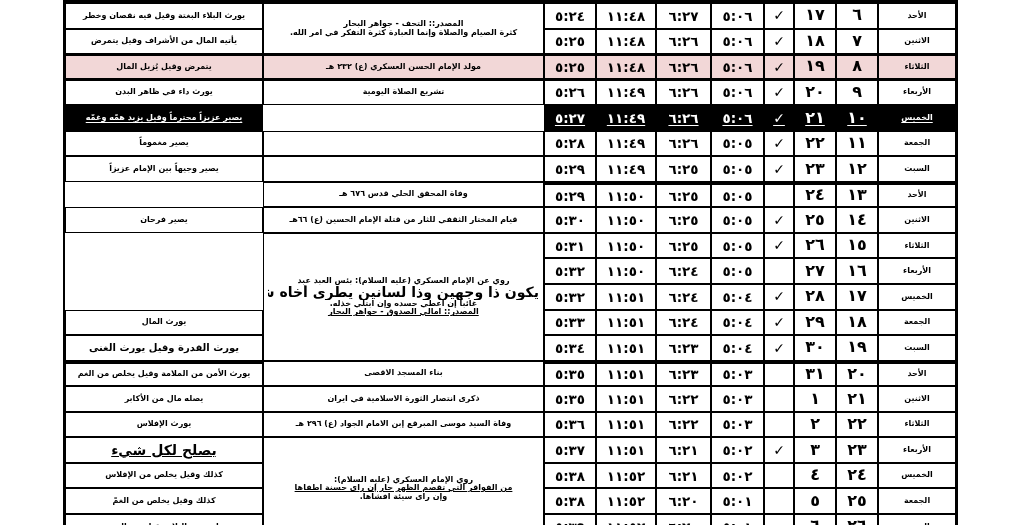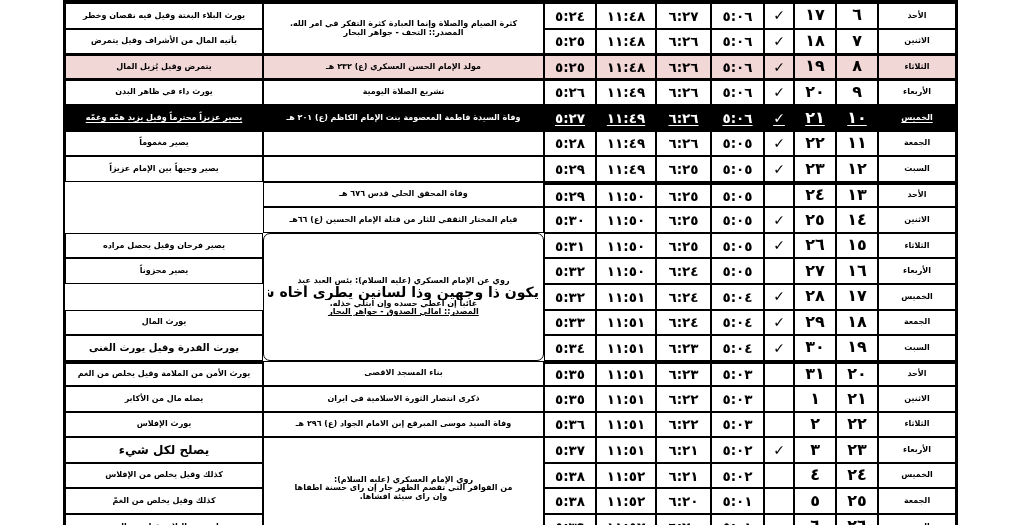--- a/index.html
+++ b/index.html
@@ -106,38 +106,37 @@
       <div class="cell time weektop" style="grid-area: 8 / 7;">١١:٥٠</div>
       <div class="cell time weektop" style="grid-area: 8 / 8;">٥:٢٩</div>
       <div class="cell day shrink" style="grid-area: 9 / 1; font-size: 8px;">الاثنين</div>
       <div class="cell num" style="grid-area: 9 / 2;">١٤</div>
       <div class="cell num" style="grid-area: 9 / 3;">٢٥</div>
       <div class="cell chk" style="grid-area: 9 / 4;">✓</div>
       <div class="cell time" style="grid-area: 9 / 5;">٥:٠٥</div>
       <div class="cell time" style="grid-area: 9 / 6;">٦:٢٥</div>
       <div class="cell time" style="grid-area: 9 / 7;">١١:٥٠</div>
       <div class="cell time" style="grid-area: 9 / 8;">٥:٣٠</div>
+      <div class="cell fortune shrink" style="grid-area: 9 / 10; font-size: 8px;">يصير فرحان</div>
       <div class="cell day shrink" style="grid-area: 10 / 1; font-size: 8px;">الثلاثاء</div>
       <div class="cell num" style="grid-area: 10 / 2;">١٥</div>
       <div class="cell num" style="grid-area: 10 / 3;">٢٦</div>
       <div class="cell chk" style="grid-area: 10 / 4;">✓</div>
       <div class="cell time" style="grid-area: 10 / 5;">٥:٠٥</div>
       <div class="cell time" style="grid-area: 10 / 6;">٦:٢٥</div>
       <div class="cell time" style="grid-area: 10 / 7;">١١:٥٠</div>
       <div class="cell time" style="grid-area: 10 / 8;">٥:٣١</div>
-      <div class="cell fortune shrink" style="grid-area: 10 / 10; font-size: 8px;">يصير فرحان وقيل يحصل مراده</div>
       <div class="cell day shrink" style="grid-area: 11 / 1; font-size: 8px;">الأربعاء</div>
       <div class="cell num" style="grid-area: 11 / 2;">١٦</div>
       <div class="cell num" style="grid-area: 11 / 3;">٢٧</div>
       <div class="cell chk" style="grid-area: 11 / 4;"></div>
       <div class="cell time" style="grid-area: 11 / 5;">٥:٠٥</div>
       <div class="cell time" style="grid-area: 11 / 6;">٦:٢٤</div>
       <div class="cell time" style="grid-area: 11 / 7;">١١:٥٠</div>
       <div class="cell time" style="grid-area: 11 / 8;">٥:٣٢</div>
-      <div class="cell fortune shrink" style="grid-area: 11 / 10; font-size: 8px;">يصير محزوناً</div>
       <div class="cell day shrink" style="grid-area: 12 / 1; font-size: 8px;">الخميس</div>
       <div class="cell num" style="grid-area: 12 / 2;">١٧</div>
       <div class="cell num" style="grid-area: 12 / 3;">٢٨</div>
       <div class="cell chk" style="grid-area: 12 / 4;">✓</div>
       <div class="cell time" style="grid-area: 12 / 5;">٥:٠٤</div>
       <div class="cell time" style="grid-area: 12 / 6;">٦:٢٤</div>
       <div class="cell time" style="grid-area: 12 / 7;">١١:٥١</div>
       <div class="cell time" style="grid-area: 12 / 8;">٥:٣٢</div>
       <div class="cell day shrink" style="grid-area: 13 / 1; font-size: 8px;">الجمعة</div>
       <div class="cell num" style="grid-area: 13 / 2;">١٨</div>
@@ -185,21 +184,21 @@
       <div class="cell time" style="grid-area: 17 / 8;">٥:٣٦</div>
       <div class="cell fortune shrink" style="grid-area: 17 / 10; font-size: 8px;">يورث الإفلاس</div>
       <div class="cell day shrink" style="grid-area: 18 / 1; font-size: 8px;">الأربعاء</div>
       <div class="cell num" style="grid-area: 18 / 2;">٢٣</div>
       <div class="cell num" style="grid-area: 18 / 3;">٣</div>
       <div class="cell chk" style="grid-area: 18 / 4;">✓</div>
       <div class="cell time" style="grid-area: 18 / 5;">٥:٠٢</div>
       <div class="cell time" style="grid-area: 18 / 6;">٦:٢١</div>
       <div class="cell time" style="grid-area: 18 / 7;">١١:٥١</div>
       <div class="cell time" style="grid-area: 18 / 8;">٥:٣٧</div>
-      <div class="cell fortune shrink" style="grid-area: 18 / 10; font-size: 12px;">يصلح لكل شيء</div>
+      <div class="cell fortune shrink" style="grid-area: 18 / 10; font-size: 14px; text-decoration: underline;">يصلح لكل شيء</div>
       <div class="cell day shrink" style="grid-area: 19 / 1; font-size: 8px;">الخميس</div>
       <div class="cell num" style="grid-area: 19 / 2;">٢٤</div>
       <div class="cell num" style="grid-area: 19 / 3;">٤</div>
       <div class="cell chk" style="grid-area: 19 / 4;"></div>
       <div class="cell time" style="grid-area: 19 / 5;">٥:٠٢</div>
       <div class="cell time" style="grid-area: 19 / 6;">٦:٢١</div>
       <div class="cell time" style="grid-area: 19 / 7;">١١:٥٢</div>
       <div class="cell time" style="grid-area: 19 / 8;">٥:٣٨</div>
       <div class="cell fortune shrink" style="grid-area: 19 / 10; font-size: 8px;">كذلك وقيل يخلص من الإفلاس</div>
       <div class="cell day shrink" style="grid-area: 20 / 1; font-size: 8px;">الجمعة</div>
@@ -214,58 +213,55 @@
       <div class="cell day shrink" style="grid-area: 21 / 1; font-size: 8px;">السبت</div>
       <div class="cell num" style="grid-area: 21 / 2;">٢٦</div>
       <div class="cell num" style="grid-area: 21 / 3;">٦</div>
       <div class="cell chk" style="grid-area: 21 / 4;"></div>
       <div class="cell time" style="grid-area: 21 / 5;">٥:٠١</div>
       <div class="cell time" style="grid-area: 21 / 6;">٦:٢٠</div>
       <div class="cell time" style="grid-area: 21 / 7;">١١:٥٢</div>
       <div class="cell time" style="grid-area: 21 / 8;">٥:٣٩</div>
       <div class="cell fortune shrink" style="grid-area: 21 / 10; font-size: 8px;">يخلص من البلاء وقيل من الغموم</div>
       <div class="cell ev ev-multi" style="grid-area: 1 / 9 / span 2;">
+        <div class="ln shrink" style="font-size: 8px;">المصدر:: التحف - جواهر البحار</div>
         <div class="ln shrink" style="font-size: 8px;">كثرة الصيام والصلاة وإنما العبادة كثرة التفكر في أمر الله.</div>
-        <div class="ln shrink" style="font-size: 8px;">المصدر:: التحف - جواهر البحار</div>
       </div>
       <div class="cell ev ev-multi ev-lg pink" style="grid-area: 3 / 9 / span 1;">
         <div class="ln shrink" style="font-size: 8px;">مولد الإمام الحسن العسكري (ع)  ٢٣٢ هـ</div>
       </div>
       <div class="cell ev ev-multi ev-lg" style="grid-area: 4 / 9 / span 1;">
         <div class="ln shrink" style="font-size: 8px;">تشريع الصلاة اليومية</div>
       </div>
-      <div class="cell ev ev-multi ev-sm black" style="grid-area: 5 / 9 / span 1;">
-        <div class="ln shrink" style="font-size: 8px;">وفاة السيدة فاطمة المعصومة بنت الإمام الكاظم (ع) ٢٠١ هـ</div>
-      </div>
       <div class="cell ev ev-multi" style="grid-area: 6 / 9 / span 1;">
         <div class="ln shrink" style="font-size: 8px;"></div>
       </div>
       <div class="cell ev ev-multi" style="grid-area: 7 / 9 / span 1;">
         <div class="ln shrink" style="font-size: 8px;"></div>
       </div>
       <div class="cell ev ev-multi ev-lg" style="grid-area: 8 / 9 / span 1;">
         <div class="ln shrink" style="font-size: 8px;">وفاة المحقق الحلي قدس ٦٧٦ هـ</div>
       </div>
       <div class="cell ev ev-multi ev-sm" style="grid-area: 9 / 9 / span 1;">
         <div class="ln shrink" style="font-size: 8px;">قيام المختار الثقفي للثأر من قتلة الإمام الحسين (ع) ٦٦هـ</div>
       </div>
-      <div class="cell ev ev-multi" style="grid-area: 10 / 9 / span 5; border-radius: 7px;">
+      <div class="cell ev ev-multi" style="grid-area: 10 / 9 / span 5;">
         <div class="ln shrink" style="font-size: 8px;">روي عن الإمام العسكري (عليه السلام): بئس العبد عبد</div>
         <div class="ln shrink" style="font-size: 14px;">يكون ذا وجهين وذا لسانين يطري أخاه شاهدا ويأكله</div>
         <div class="ln shrink" style="font-size: 8px;">غائبا إن أعطي حسده وإن ابتلي خذله.</div>
         <div class="ln shrink" style="font-size: 8px; text-decoration: underline;">المصدر:: أمالي الصدوق - جواهر البحار</div>
       </div>
       <div class="cell ev ev-multi ev-lg" style="grid-area: 15 / 9 / span 1;">
         <div class="ln shrink" style="font-size: 8px;">بناء المسجد الاقصى</div>
       </div>
       <div class="cell ev ev-multi ev-lg" style="grid-area: 16 / 9 / span 1;">
         <div class="ln shrink" style="font-size: 8px; text-align: center;">ذكرى انتصار الثورة الاسلامية في ايران</div>
       </div>
       <div class="cell ev ev-multi ev-sm" style="grid-area: 17 / 9 / span 1;">
         <div class="ln shrink" style="font-size: 8px;">وفاة السيد موسى المبرقع إبن الامام الجواد (ع) ٢٩٦ هـ</div>
       </div>
       <div class="cell ev ev-multi" style="grid-area: 18 / 9 / span 4;">
         <div class="ln shrink" style="font-size: 8px;">روي الإمام العسكري (عليه السلام):</div>
-        <div class="ln shrink" style="font-size: 8px;">من الفواقر التي تقصم الظهر جار إن رأى حسنة أطفأها</div>
+        <div class="ln shrink" style="font-size: 8px; text-decoration: underline;">من الفواقر التي تقصم الظهر جار إن رأى حسنة أطفأها</div>
         <div class="ln shrink" style="font-size: 8px;">وإن رأى سيئة أفشاها.</div>
       </div>
     </div>
 </div>
 
 </body></html>

